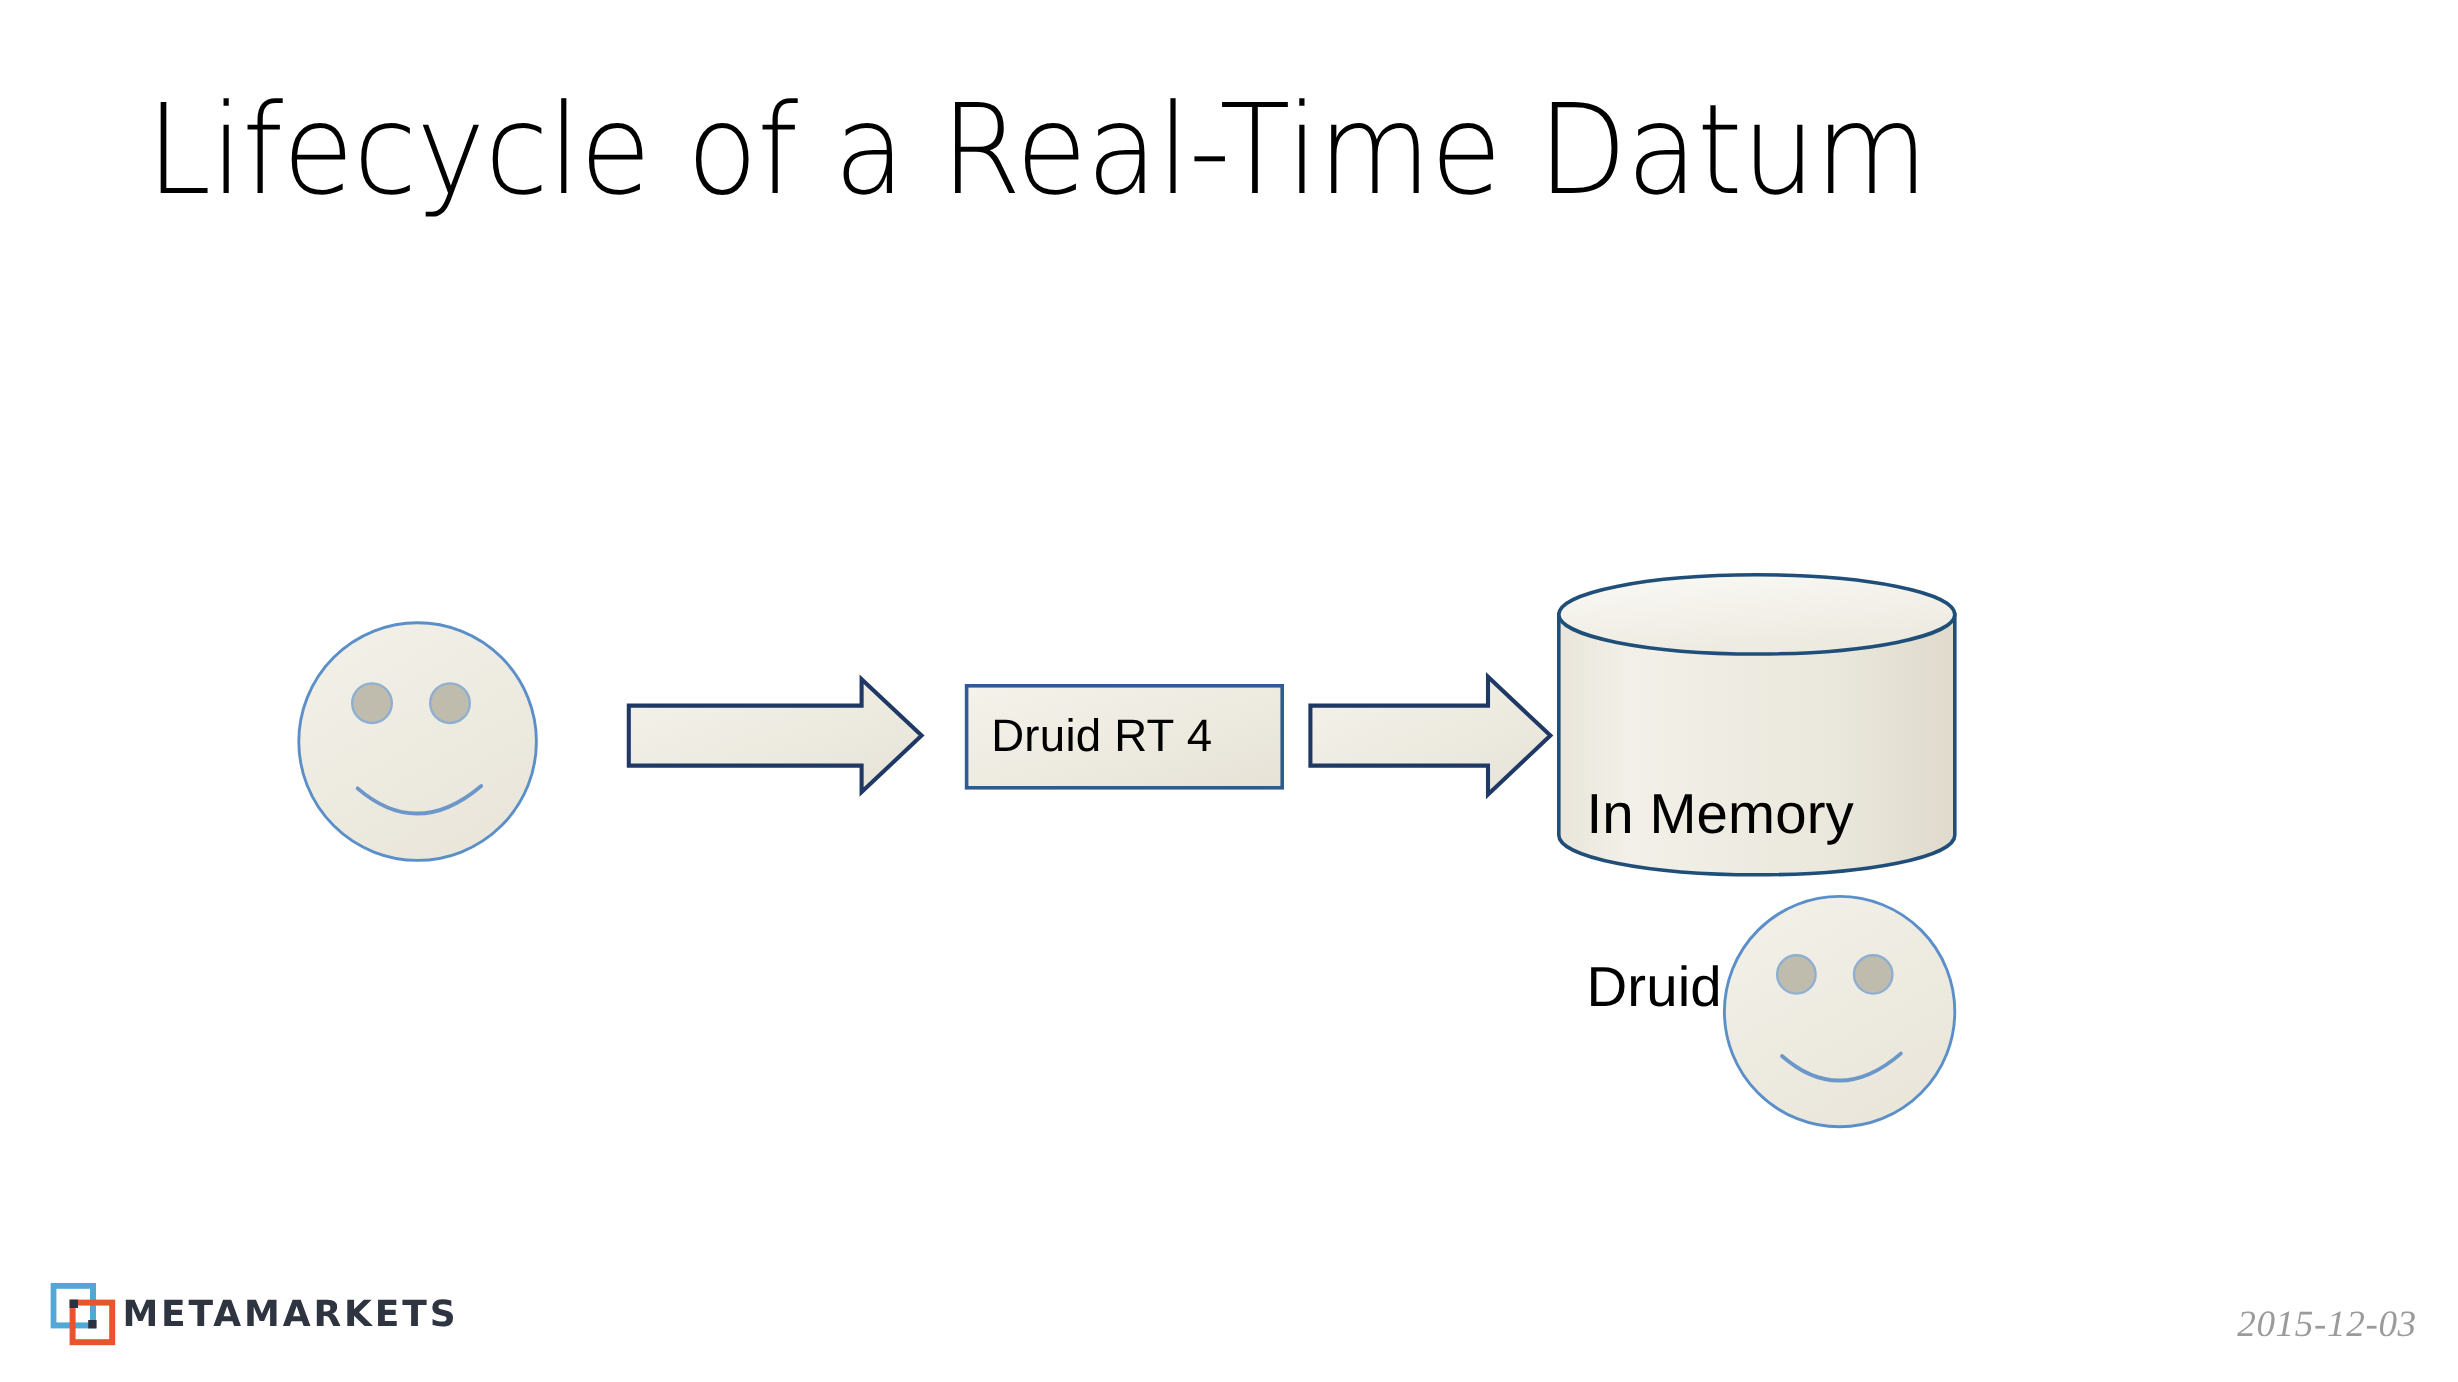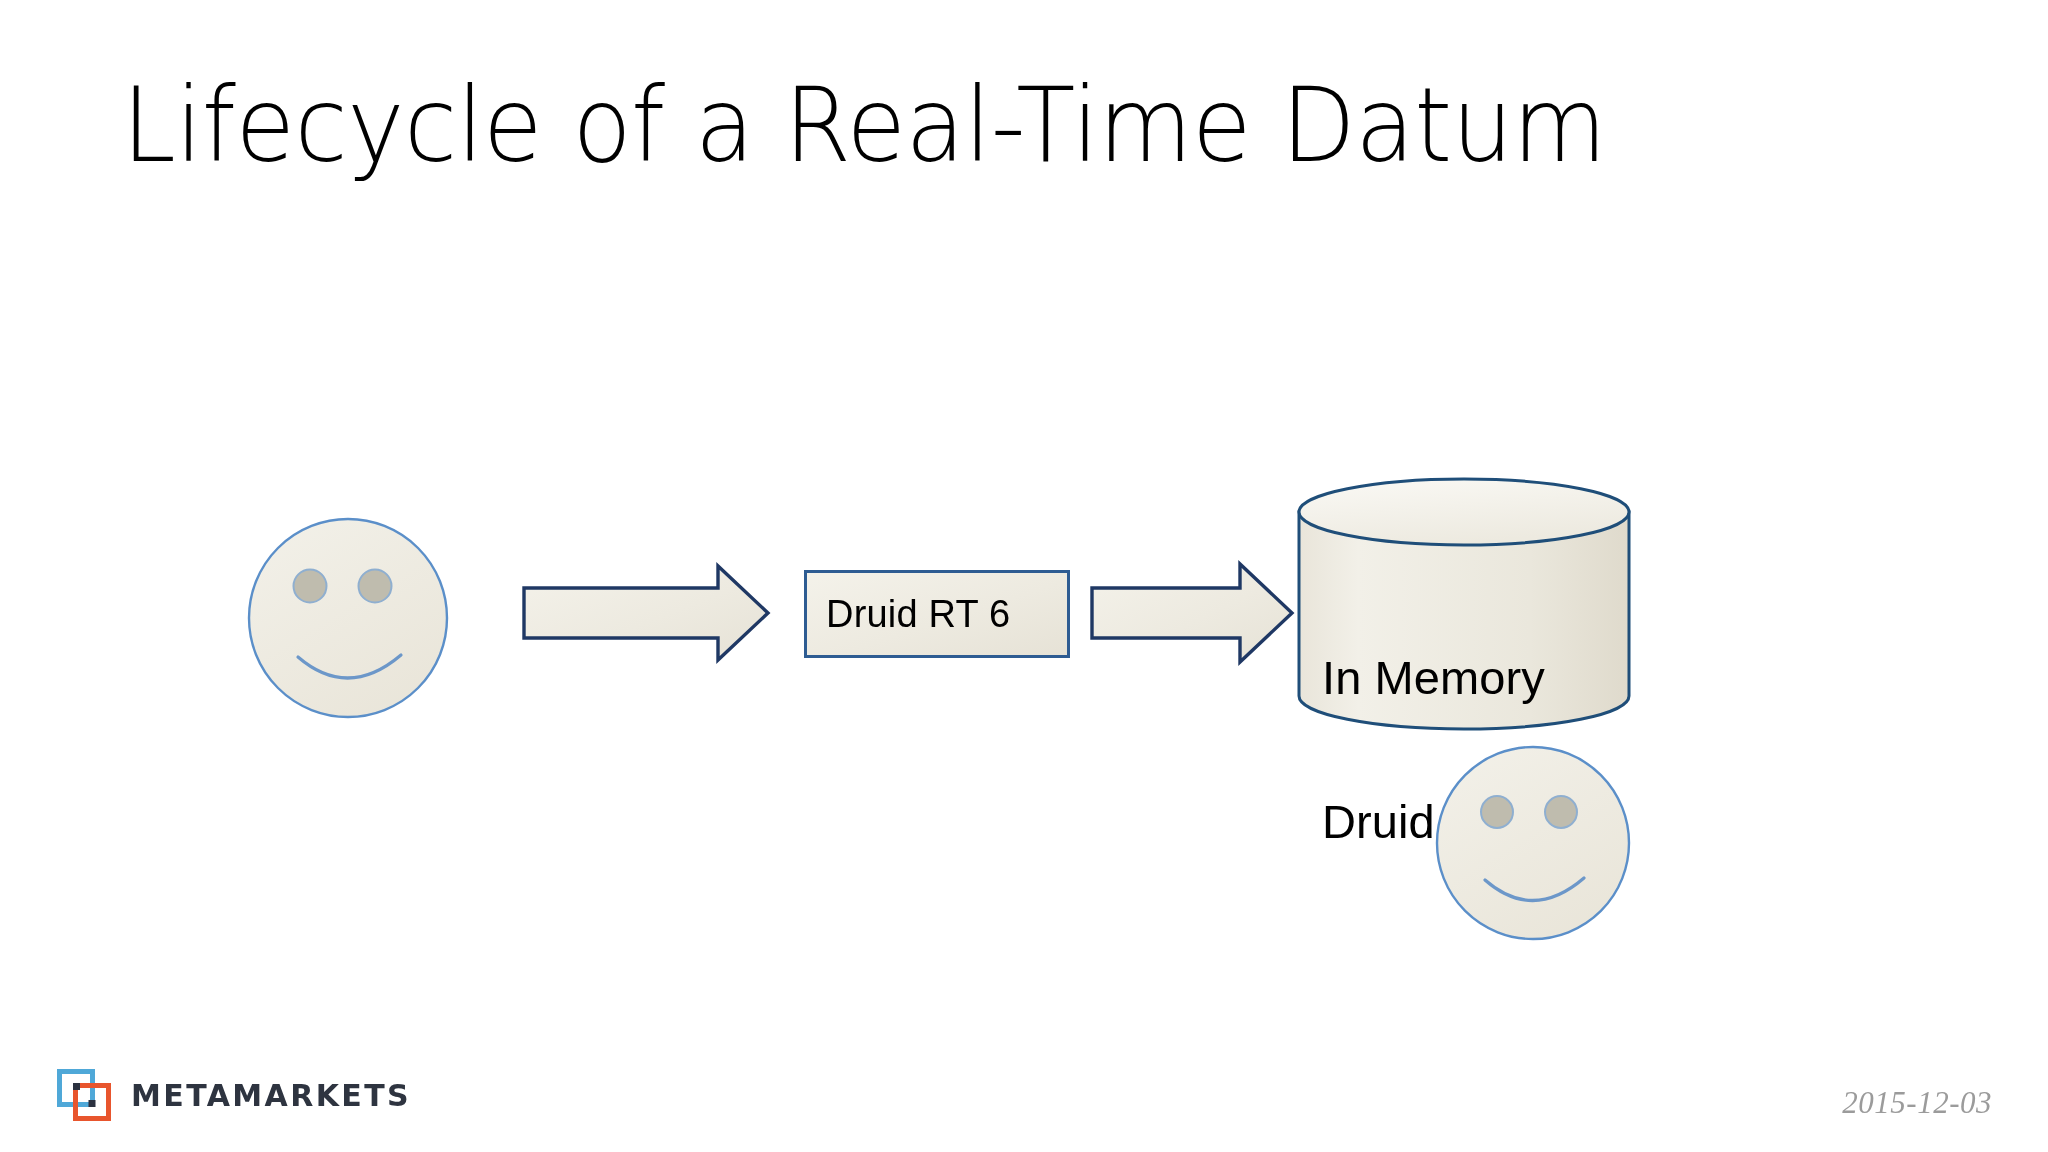--- a/index.html
+++ b/index.html
@@ -73,46 +73,46 @@
     top: 558px;
     width: 300px;
     font-size: 47px;
     line-height: 48px;
     letter-spacing: 0.1px;
   }
 
   
   .logo {
     position: absolute;
-    left: 57px;
+    left: 42px;
     top: 1068px;
     height: 56px;
     display: flex;
     align-items: center;
-    gap: 18px;
+    gap: 4px;
   }
   .logo-mark {
     position: relative;
     width: 56px;
     height: 54px;
     flex: 0 0 auto;
   }
   .logo-word {
     font-family: "DejaVu Sans", sans-serif;
     font-size: 30px;
     font-weight: 700;
     letter-spacing: 2.4px;
     color: #2e3440;
     line-height: 1;
   }
 
   
   .slide-date {
     position: absolute;
-    right: 56px;
+    right: 34px;
     top: 1085px;
     font-family: "Liberation Serif", serif;
     font-style: italic;
     font-size: 31px;
     color: #9b9b9b;
     letter-spacing: 0.5px;
     text-align: right;
   }
 </style>
 </head>
@@ -192,21 +192,21 @@
 
       <g>
         <circle cx="1533" cy="843" r="96" fill="url(#faceGrad)" stroke="#5B8FC9" stroke-width="2.4"></circle>
         <circle cx="1497" cy="812" r="16" fill="#BFBCAE" stroke="#8FAFD0" stroke-width="2"></circle>
         <circle cx="1561" cy="812" r="16" fill="#BFBCAE" stroke="#8FAFD0" stroke-width="2"></circle>
         <path d="M 1485 880 Q 1533 922 1584 878" fill="none" stroke="#6C97C9" stroke-width="3.2" stroke-linecap="round"></path>
       </g>
     </svg>
   </div>
 
-  <div class="shape-label druid-label">Druid RT 6</div>
+  <div class="shape-label druid-label">Druid RT 4</div>
 
   <div class="shape-label cyl-label">
     <div>In Memory</div>
     <div>Druid</div>
   </div>
 
   <div class="logo">
     <div class="logo-mark">
       <svg width="56" height="54" viewBox="0 0 56 54" xmlns="http://www.w3.org/2000/svg">
 

